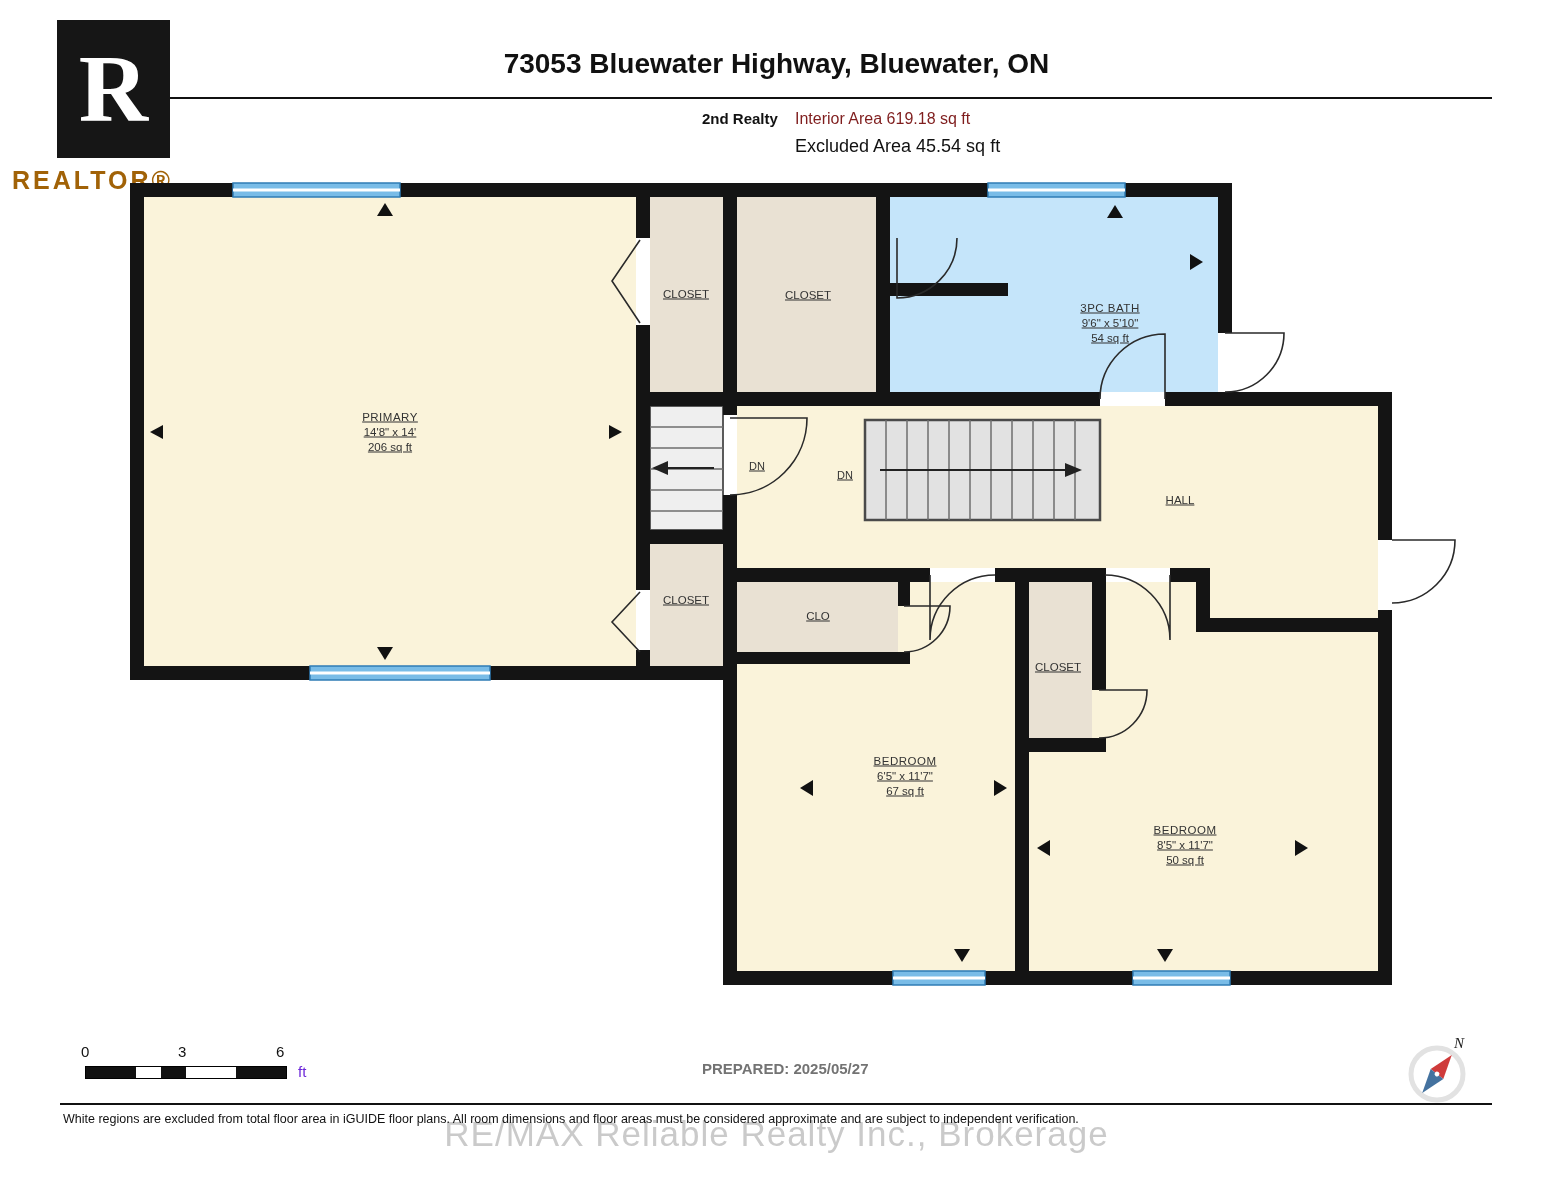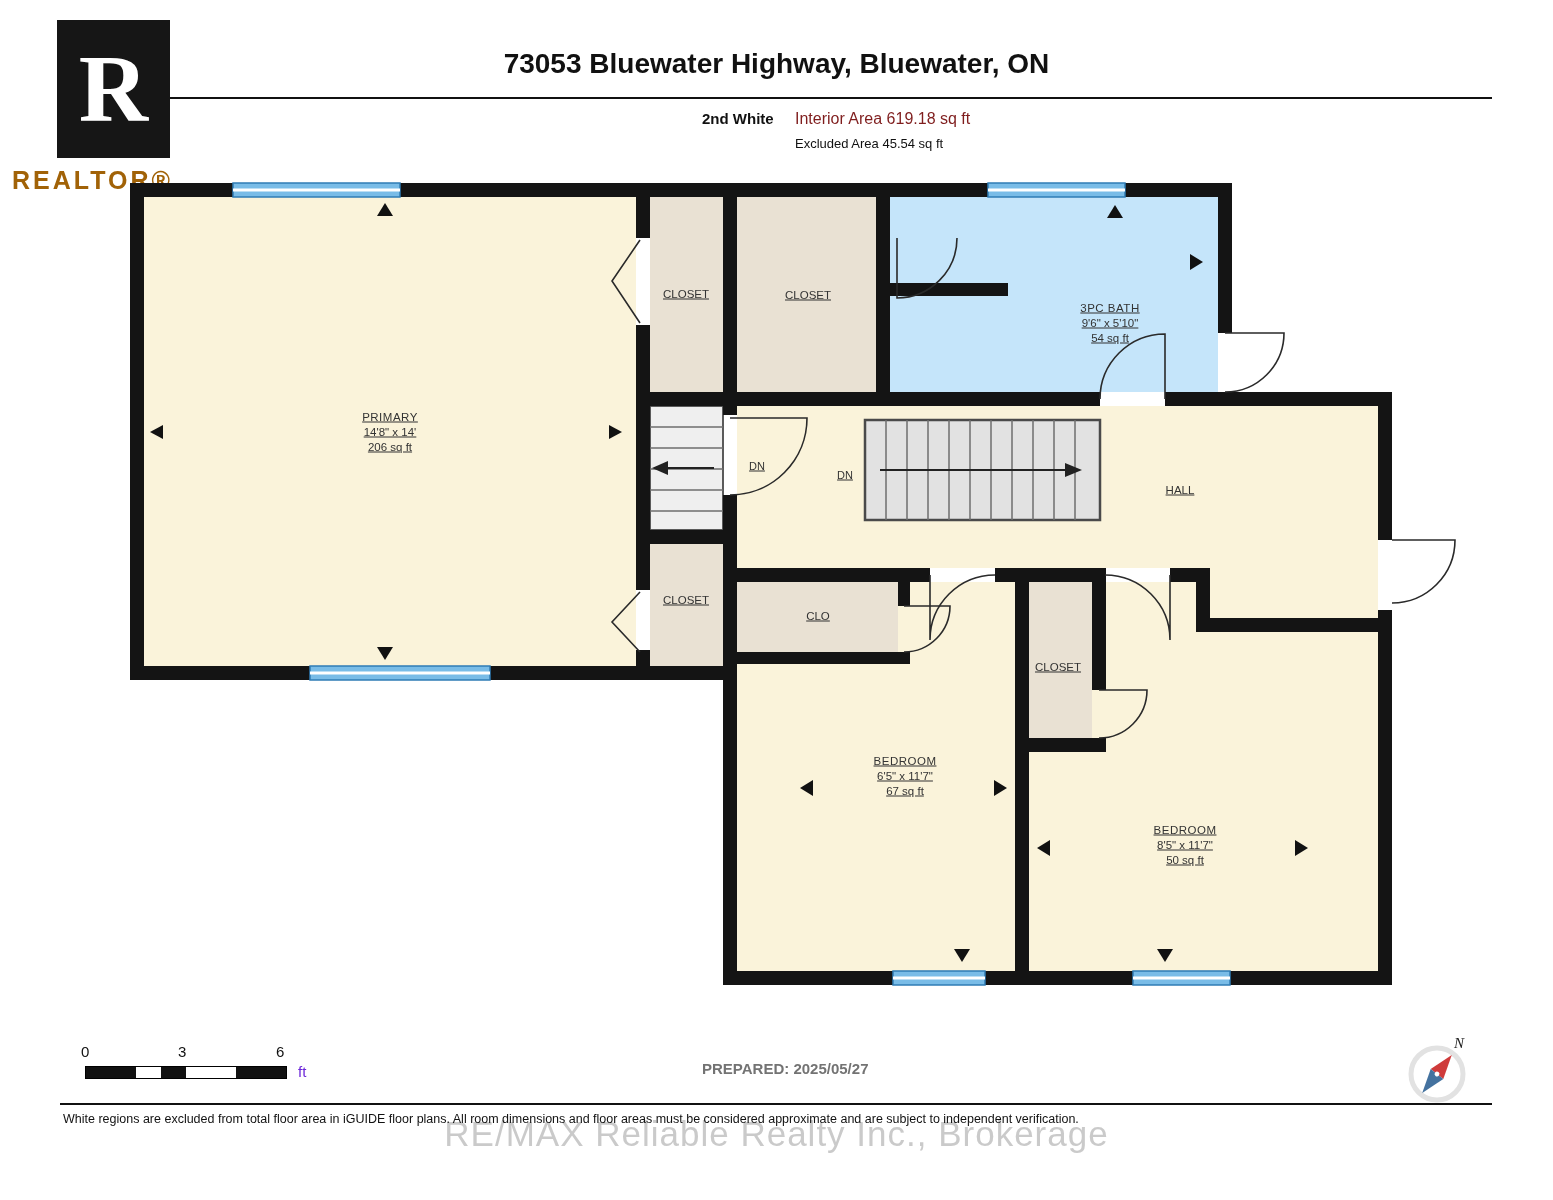--- a/index.html
+++ b/index.html
@@ -5,21 +5,21 @@
   html,body{margin:0;padding:0;background:#fff;}
   .page{position:relative;width:1553px;height:1200px;background:#ffffff;
         font-family:"Liberation Sans", sans-serif;overflow:hidden;}
   .abs{position:absolute;}
 
   
   .title{top:48px;left:0;width:100%;text-align:center;font-size:28px;font-weight:bold;color:#111;}
   .rule-top{top:97px;left:60px;width:1432px;height:2px;background:#111;}
   .floor-label{top:110px;left:702px;font-size:15px;font-weight:bold;color:#111;}
   .area-line1{top:110px;left:795px;font-size:16px;color:#7f1d1d;}
-  .area-line2{top:136px;left:795px;font-size:13px;color:#111;text-align:right;}
+  .area-line2{top:136px;left:795px;font-size:18px;color:#111;text-align:right;}
 
   
   .logo-box{top:20px;left:57px;width:113px;height:138px;background:#161616;
             color:#fff;text-align:center;line-height:138px;
             font-family:"Liberation Serif", serif;font-weight:bold;font-size:96px;}
   .logo-brand{top:166px;left:12px;width:220px;font-size:25px;font-weight:bold;
               letter-spacing:3px;color:#a16207;}
 
   
   .plan{top:0;left:0;}
@@ -47,21 +47,21 @@
              color:#9f9f9f;opacity:0.55;z-index:1;letter-spacing:1px;}
   .compass{top:1030px;left:1402px;}
 </style>
 </head>
 <body>
 
 <div class="page">
 
   <div class="abs title">73053 Bluewater Highway, Bluewater, ON</div>
   <div class="abs rule-top"></div>
-  <div class="abs floor-label">2nd White</div>
+  <div class="abs floor-label">2nd Realty</div>
   <div class="abs area-line1">Interior Area 619.18 sq ft</div>
   <div class="abs area-line2">Excluded Area 45.54 sq ft</div>
 
   <div class="abs logo-box">R</div>
   <div class="abs logo-brand">REALTOR®</div>
 
   <svg class="abs plan" width="1553" height="1200" viewBox="0 0 1553 1200">
 
     <g>
       <rect x="144" y="197" width="492" height="469" fill="#faf3da"></rect>
@@ -195,21 +195,21 @@
     <div>CLOSET</div>
   </div>
   <div class="rlabel" style="left:808px;top:295px">
     <div>CLOSET</div>
   </div>
   <div class="rlabel" style="left:1110px;top:323px">
     <div class="nm">3PC BATH</div>
     <div>9'6" x 5'10"</div>
     <div>54 sq ft</div>
   </div>
-  <div class="rlabel" style="left:1180px;top:490px">
+  <div class="rlabel" style="left:1180px;top:500px">
     <div>HALL</div>
   </div>
   <div class="rlabel dn" style="left:757px;top:466px">DN</div>
   <div class="rlabel dn" style="left:845px;top:475px">DN</div>
   <div class="rlabel" style="left:686px;top:600px">
     <div>CLOSET</div>
   </div>
   <div class="rlabel" style="left:818px;top:616px">
     <div>CLO</div>
   </div>

